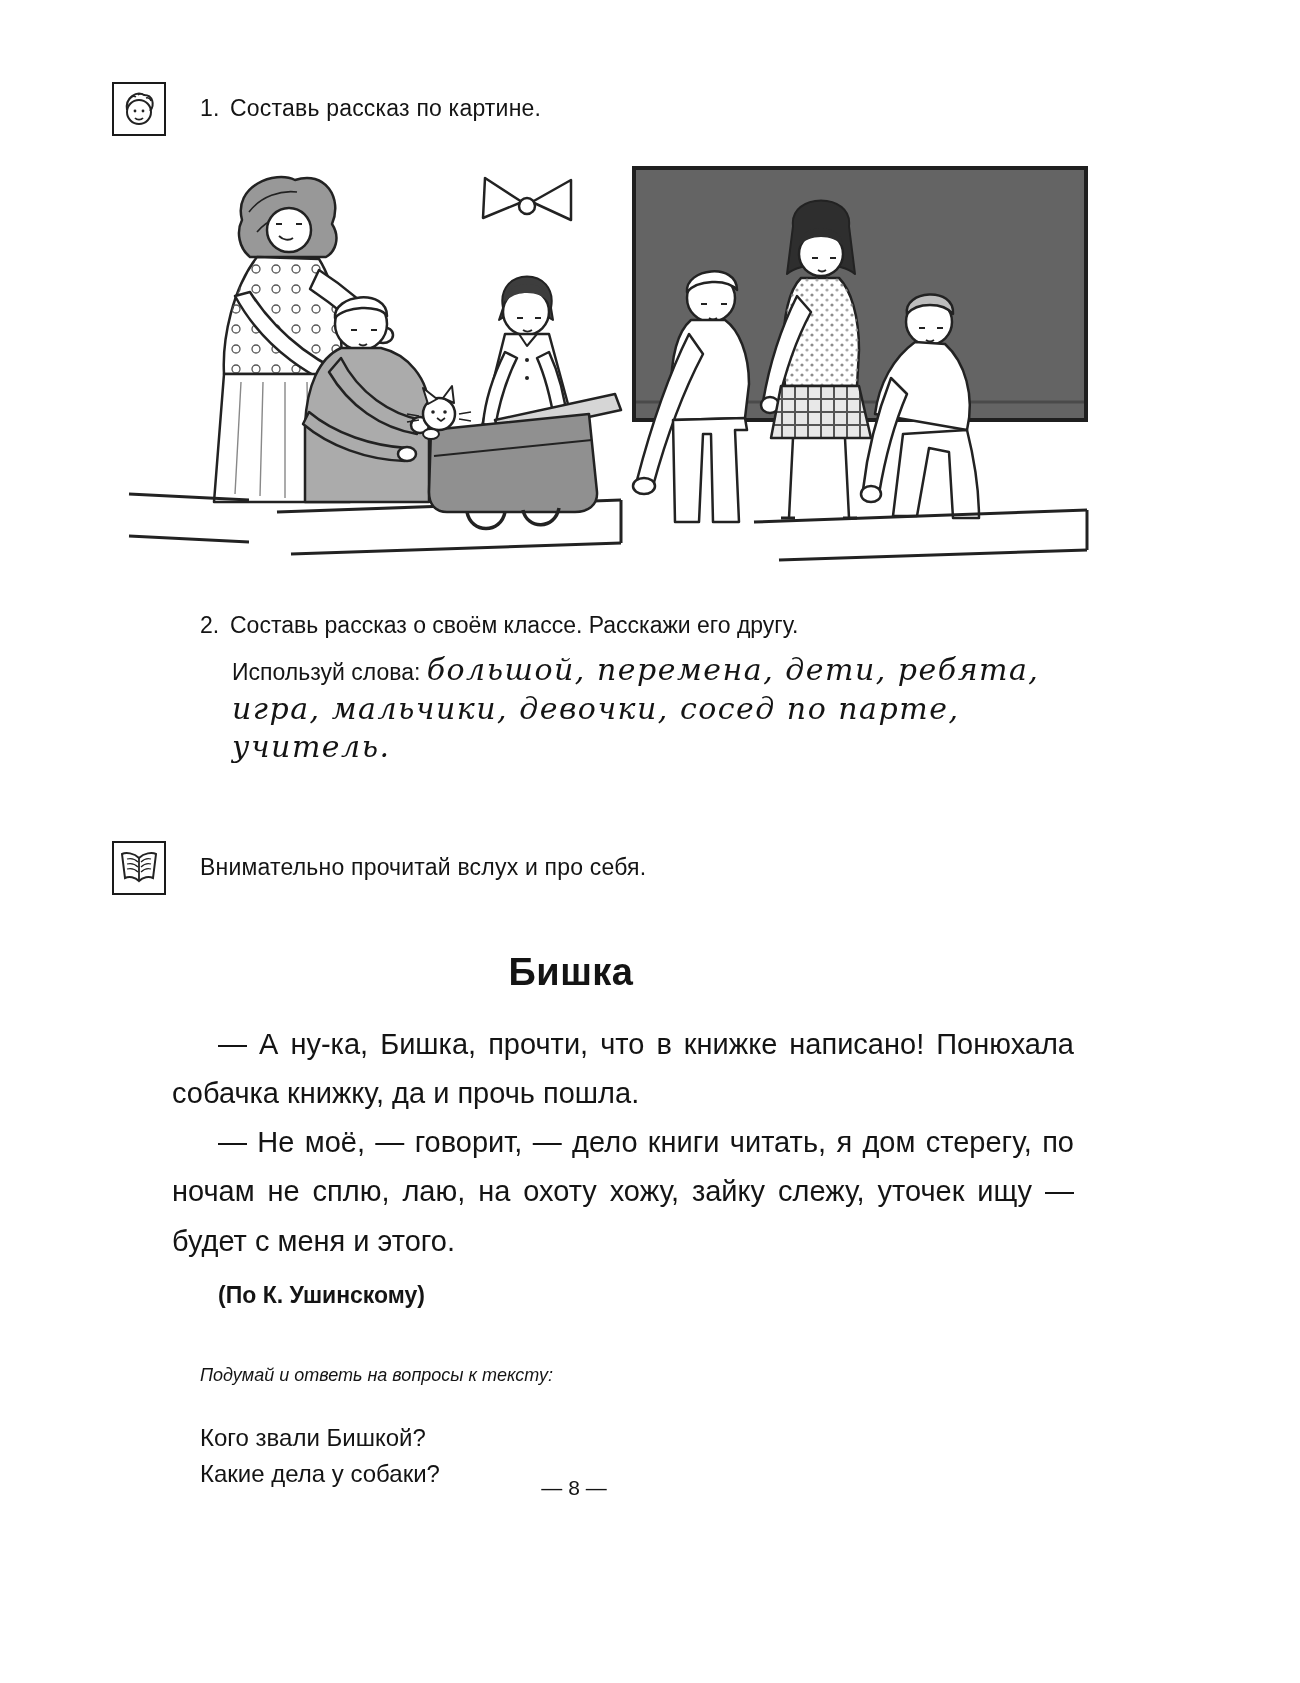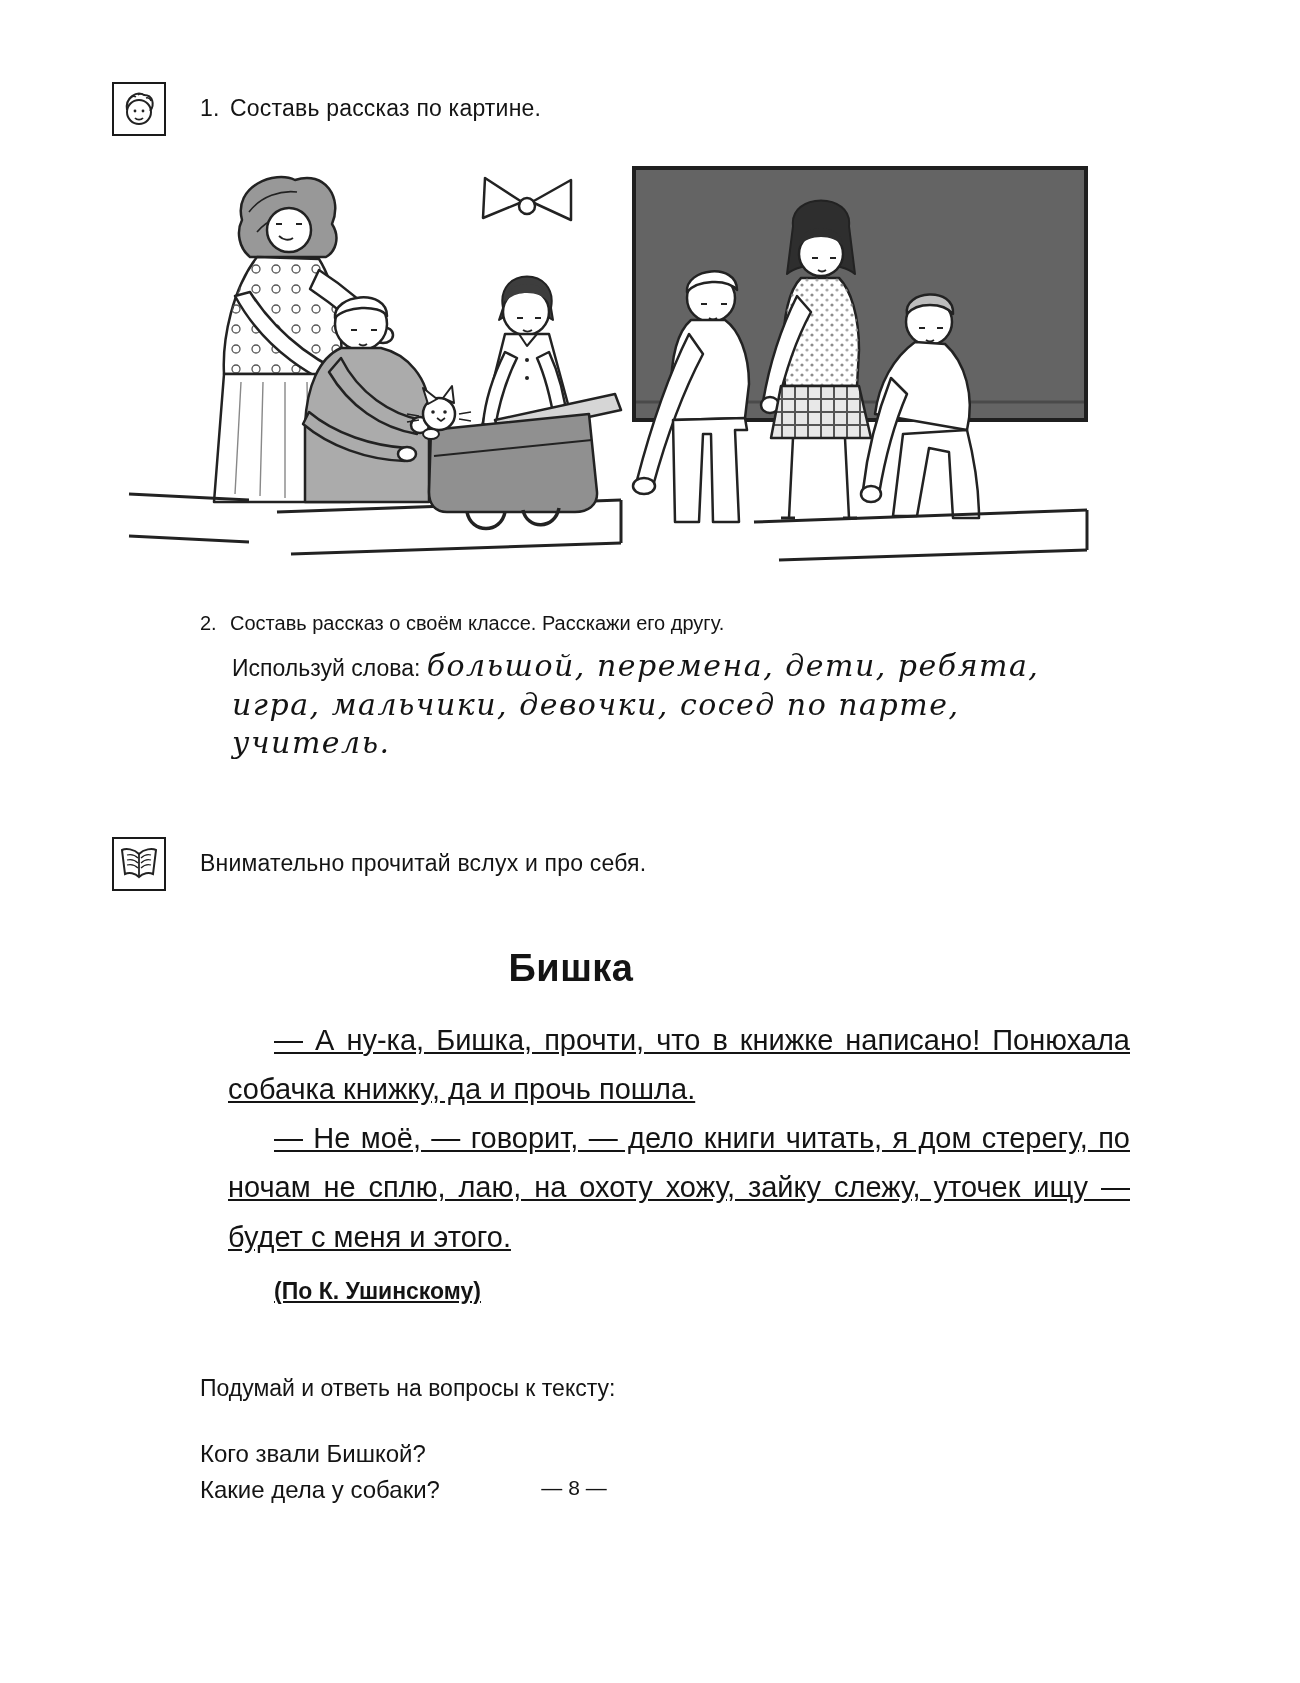--- a/index.html
+++ b/index.html
@@ -13,35 +13,35 @@
   .task-row { display:flex; align-items:flex-start; }
   .icon-box {
     width:54px; height:54px; border:2.5px solid #1a1a1a; background:#fff;
     flex:0 0 auto; display:flex; align-items:center; justify-content:center;
   }
   .task-text { font-size:23px; margin-left:34px; margin-top:13px; letter-spacing:.2px; }
   .task-num { display:inline-block; min-width:30px; }
 
   .illustration { margin:26px 0 0 16px; width:972px; }
 
-  .task2 { margin:46px 0 0 88px; font-size:20px; }
+  .task2 { margin:46px 0 0 88px; font-size:23px; }
   .use-words { margin:12px 0 0 120px; width:882px; font-size:23px; line-height:1.5; }
   .script {
     font-family:"DejaVu Serif", serif; font-style:italic;
     font-size:30px; letter-spacing:1.5px; line-height:1.28;
   }
 
   .reading-row { margin-top:74px; }
 
   .story-title { text-align:center; font-size:38px; font-weight:bold; margin-top:56px; letter-spacing:.5px; }
-  .story { width:902px; margin:26px 0 0 116px; font-size:29px; line-height:1.7; text-align:justify;text-decoration:underline; }
+  .story { width:902px; margin:26px 0 0 60px; font-size:29px; line-height:1.7; text-align:justify; }
   .story p { text-indent:46px; }
   .attribution { text-align:left; font-size:23px; font-weight:bold; margin-top:10px; text-indent:0; }
 
-  .questions-intro { margin:64px 0 0 88px; font-size:23px; }
+  .questions-intro { margin:50px 0 0 88px; font-size:18px;font-style:italic; }
   .questions { margin:38px 0 0 88px; font-size:24px; }
   .questions p + p { margin-top:8px; }
 
   .page-number {
     position:absolute; left:0; right:0; top:1476px;
     text-align:center; font-size:21px;
   }
 </style>
 </head>
 <body>

